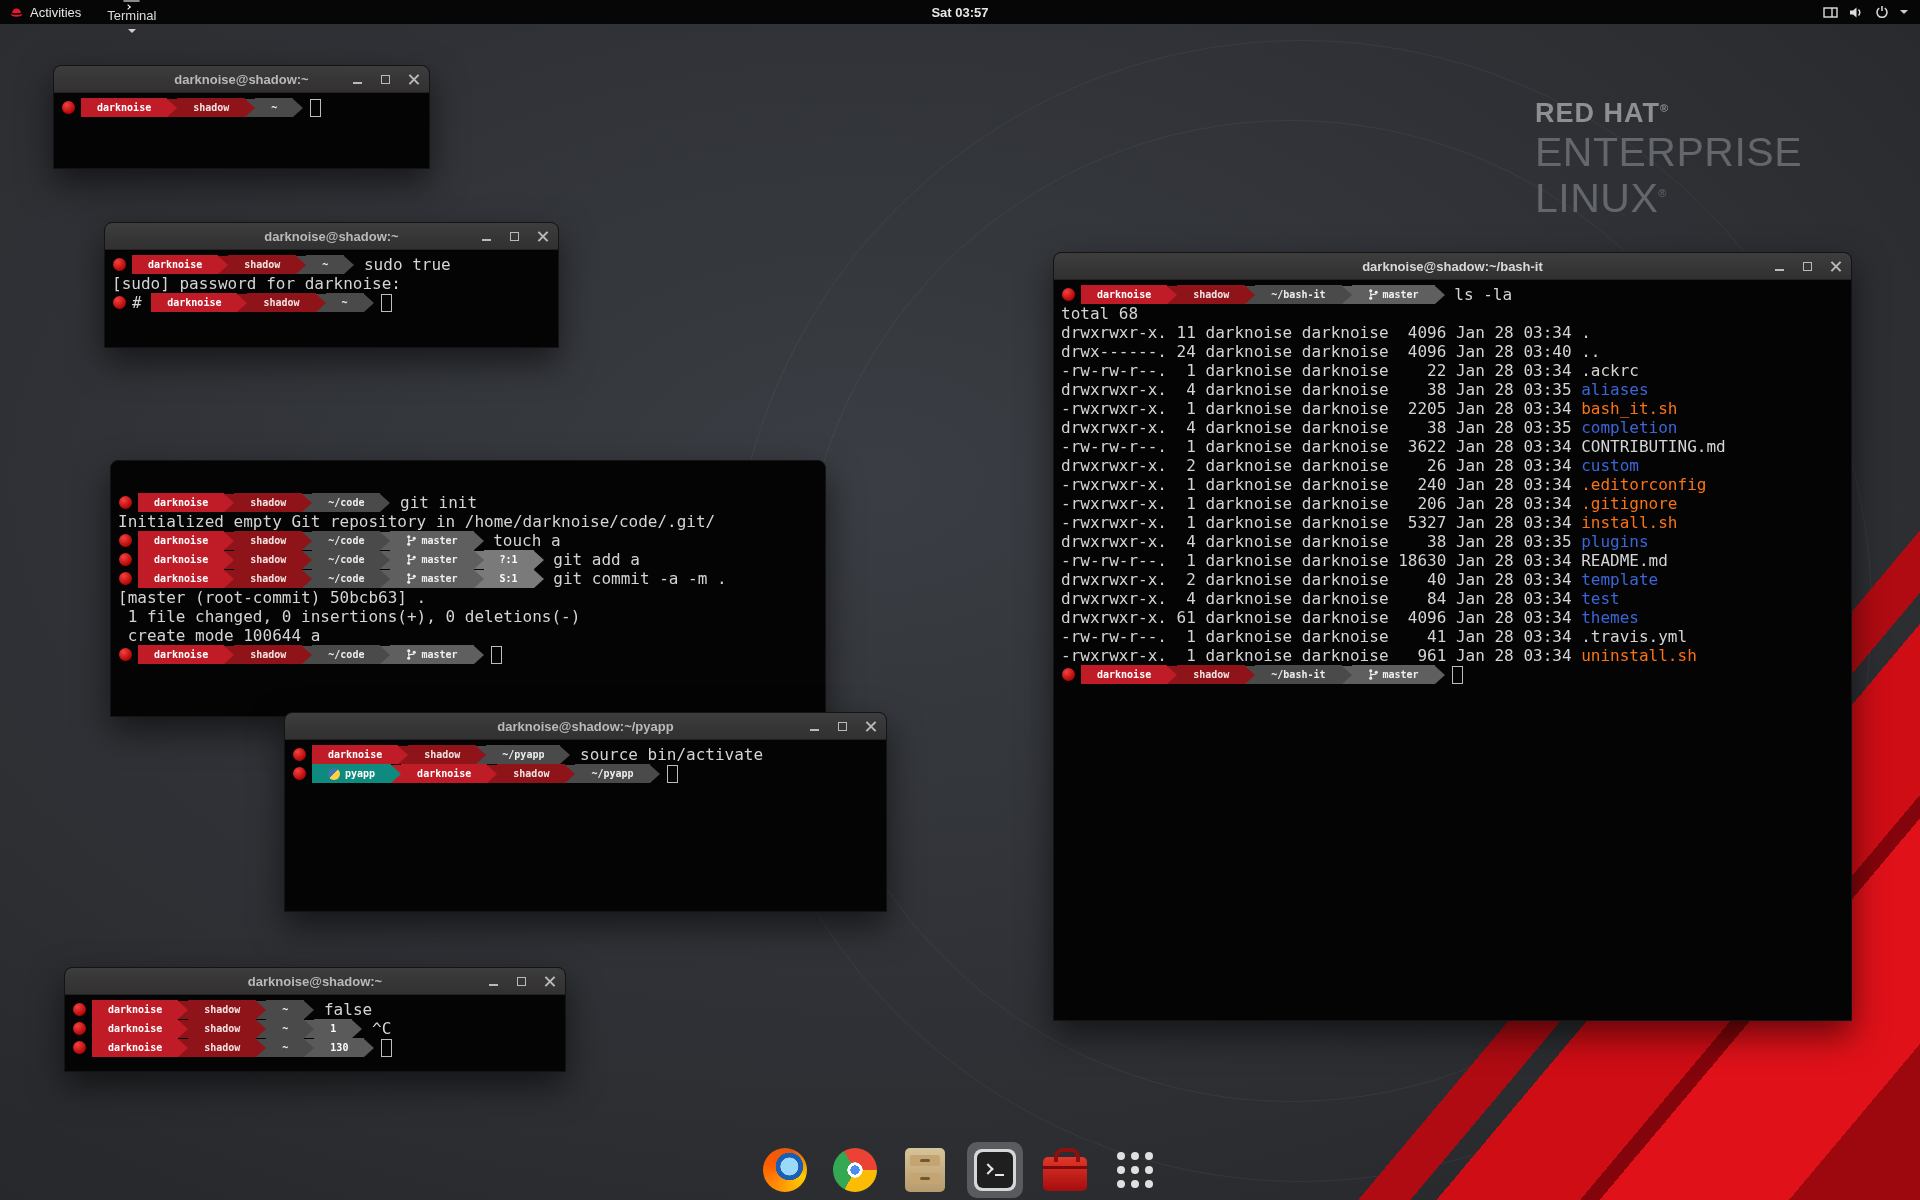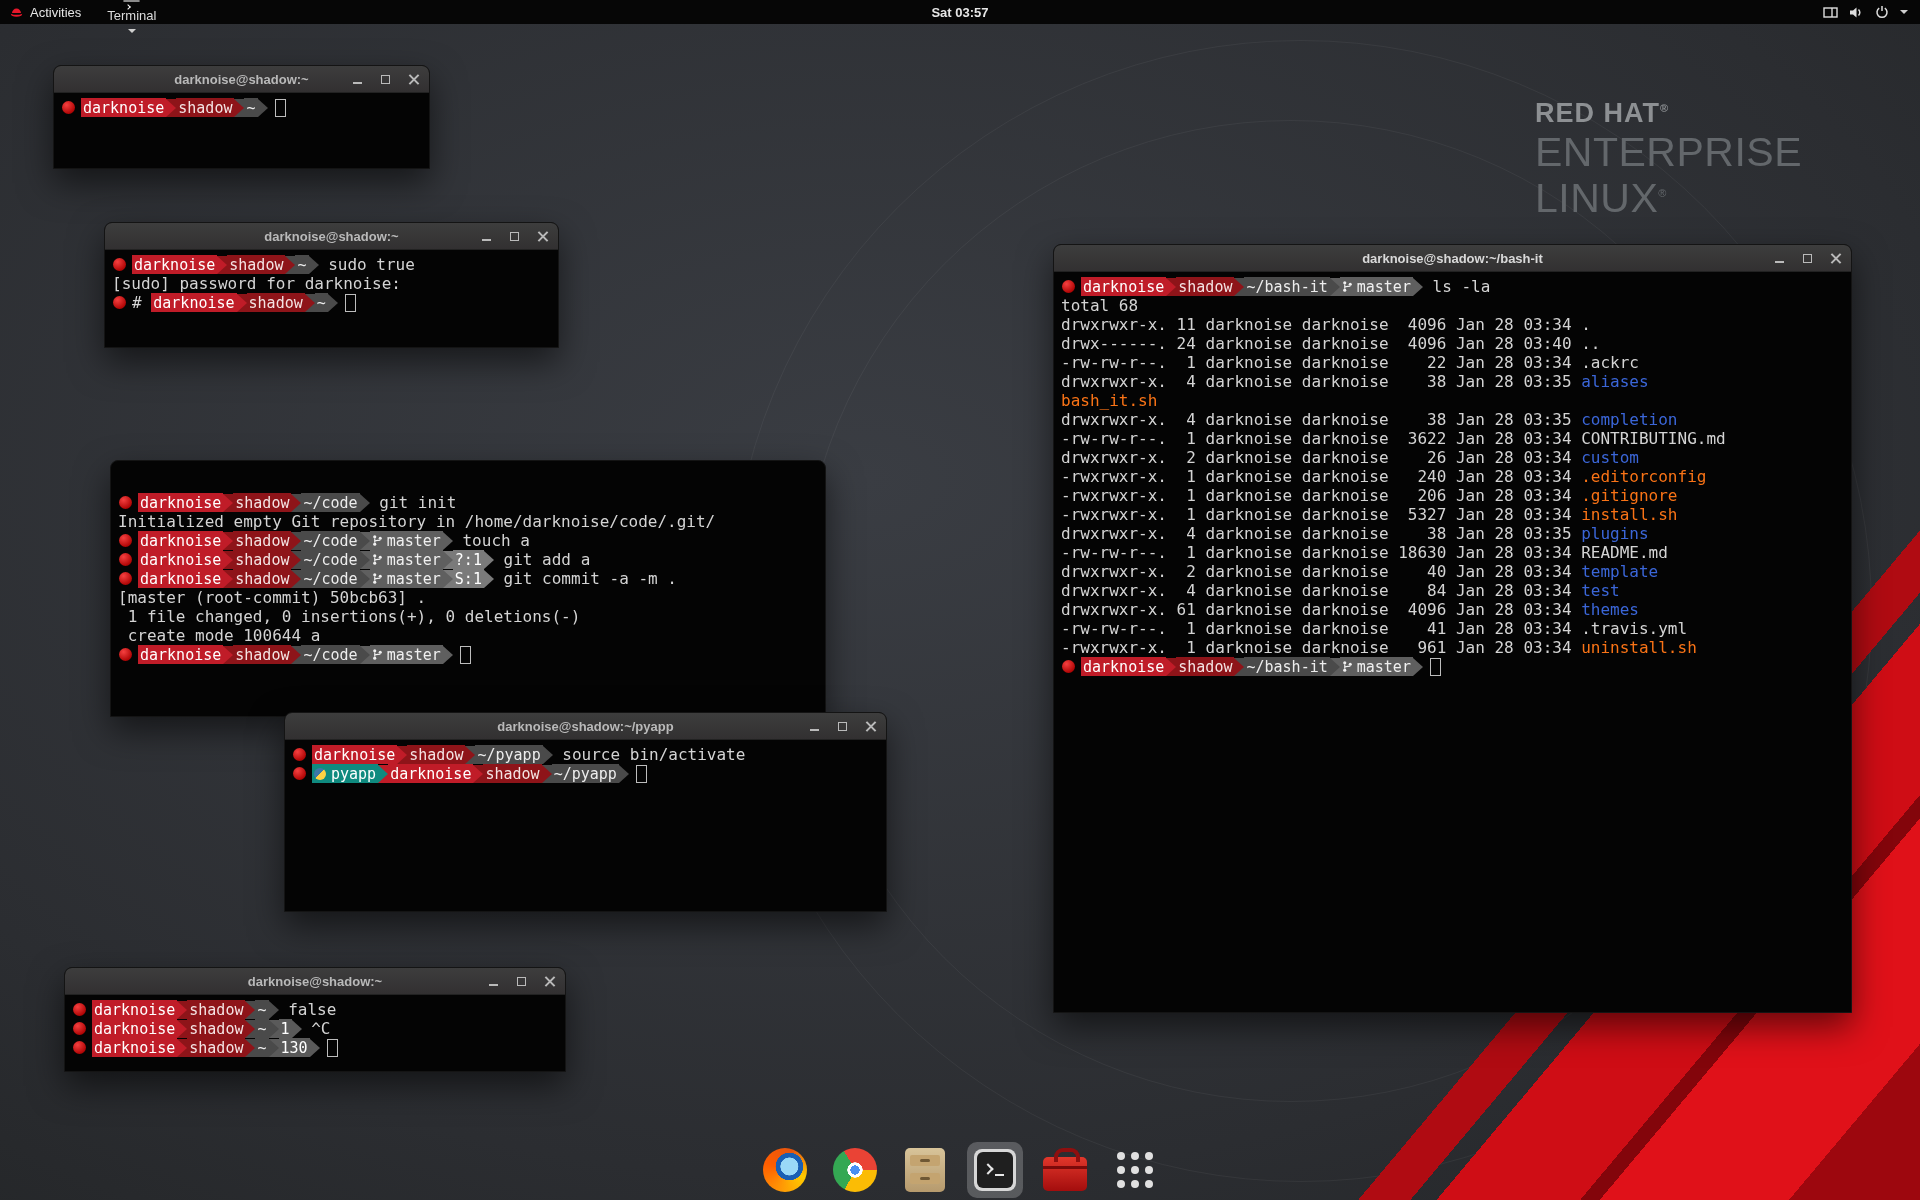--- a/index.html
+++ b/index.html
@@ -52,21 +52,21 @@
   .b-min::after{content:"";position:absolute;left:2px;right:2px;bottom:2px;border-bottom:2px solid #c9c9c9;}
   .b-max::after{content:"";position:absolute;left:2px;right:2px;top:2px;bottom:2px;border:1.5px solid #c9c9c9;}
   .b-close::before,.b-close::after{content:"";position:absolute;left:6px;top:0;width:2px;height:13px;background:#c9c9c9;}
   .b-close::before{transform:rotate(45deg);}
   .b-close::after{transform:rotate(-45deg);}
 
   .term{position:absolute;top:27px;bottom:0;left:0;right:0;background:#040404;padding:5px 7px;overflow:hidden;
     font-family:"DejaVu Sans Mono",monospace;font-size:16px;color:#d4d4d4;}
   .tline{display:flex;align-items:center;height:19px;white-space:pre;}
   .tline > span{flex:none;}
-  .seg{display:flex;align-items:center;height:19px;padding:0 2px;font-weight:normal;font-size:15px;}
+  .seg{display:flex;align-items:center;height:19px;padding:0 16px;font-weight:bold;font-size:10px;}
   .parrow{width:0;height:0;border-top:9.5px solid transparent;border-bottom:9.5px solid transparent;border-left:10px solid #000;}
   .ico-rh{width:13px;height:13px;border-radius:50%;background:radial-gradient(circle at 35% 30%, #f54040, #b00505 72%);margin:0 6px 0 1px;}
   .py-ico{width:12px;height:12px;border-radius:50%;background:linear-gradient(135deg,#3b77a8 0 50%,#ffd243 50% 100%);margin-right:5px;}
   .br-ico{display:inline-flex;margin-right:4px;}
   .cursor{width:9px;height:16px;border:1px solid #bdbdbd;margin-left:7px;}
   .f-dir{color:#3b66d8;}
   .f-exec{color:#f97316;}
 
   
   .dock{position:absolute;bottom:2px;left:50%;transform:translateX(-50%);display:flex;gap:14px;align-items:center;z-index:40;}
@@ -236,42 +236,42 @@
         <span class="wbtn b-close"></span>
       </span>
     </div>
     <div class="term">
         <div class="tline"><span class="ico-rh"></span><span class="seg" style="background: rgb(192, 28, 40); color: rgb(255, 255, 255);">darknoise</span><span class="parrow" style="border-left-color: rgb(192, 28, 40); background: rgb(142, 20, 25);"></span><span class="seg" style="background: rgb(142, 20, 25); color: rgb(244, 227, 227);">shadow</span><span class="parrow" style="border-left-color: rgb(142, 20, 25); background: rgb(74, 74, 74);"></span><span class="seg" style="background: rgb(74, 74, 74); color: rgb(237, 237, 237);">~</span><span class="parrow" style="border-left-color: rgb(74, 74, 74); background: transparent;"></span><span class="cmd"> false</span></div>
         <div class="tline"><span class="ico-rh"></span><span class="seg" style="background: rgb(192, 28, 40); color: rgb(255, 255, 255);">darknoise</span><span class="parrow" style="border-left-color: rgb(192, 28, 40); background: rgb(142, 20, 25);"></span><span class="seg" style="background: rgb(142, 20, 25); color: rgb(244, 227, 227);">shadow</span><span class="parrow" style="border-left-color: rgb(142, 20, 25); background: rgb(74, 74, 74);"></span><span class="seg" style="background: rgb(74, 74, 74); color: rgb(237, 237, 237);">~</span><span class="parrow" style="border-left-color: rgb(74, 74, 74); background: rgb(90, 90, 90);"></span><span class="seg" style="background: rgb(90, 90, 90); color: rgb(255, 255, 255);">1</span><span class="parrow" style="border-left-color: rgb(90, 90, 90); background: transparent;"></span><span class="cmd"> ^C</span></div>
         <div class="tline"><span class="ico-rh"></span><span class="seg" style="background: rgb(192, 28, 40); color: rgb(255, 255, 255);">darknoise</span><span class="parrow" style="border-left-color: rgb(192, 28, 40); background: rgb(142, 20, 25);"></span><span class="seg" style="background: rgb(142, 20, 25); color: rgb(244, 227, 227);">shadow</span><span class="parrow" style="border-left-color: rgb(142, 20, 25); background: rgb(74, 74, 74);"></span><span class="seg" style="background: rgb(74, 74, 74); color: rgb(237, 237, 237);">~</span><span class="parrow" style="border-left-color: rgb(74, 74, 74); background: rgb(90, 90, 90);"></span><span class="seg" style="background: rgb(90, 90, 90); color: rgb(255, 255, 255);">130</span><span class="parrow" style="border-left-color: rgb(90, 90, 90); background: transparent;"></span><span class="cursor"></span></div>
       </div>
   </div>
 
-  <div class="window focused" style="left:1053px;top:244px;width:797px;height:767px;">
+  <div class="window focused" style="left:1053px;top:252px;width:797px;height:767px;">
     <div class="titlebar">
       <span class="title">darknoise@shadow:~/bash-it</span>
       <span class="winbtns">
         <span class="wbtn b-min"></span>
         <span class="wbtn b-max"></span>
         <span class="wbtn b-close"></span>
       </span>
     </div>
     <div class="term">
         <div class="tline"><span class="ico-rh"></span><span class="seg" style="background: rgb(192, 28, 40); color: rgb(255, 255, 255);">darknoise</span><span class="parrow" style="border-left-color: rgb(192, 28, 40); background: rgb(142, 20, 25);"></span><span class="seg" style="background: rgb(142, 20, 25); color: rgb(244, 227, 227);">shadow</span><span class="parrow" style="border-left-color: rgb(142, 20, 25); background: rgb(74, 74, 74);"></span><span class="seg" style="background: rgb(74, 74, 74); color: rgb(237, 237, 237);">~/bash-it</span><span class="parrow" style="border-left-color: rgb(74, 74, 74); background: rgb(95, 95, 95);"></span><span class="seg" style="background: rgb(95, 95, 95); color: rgb(240, 240, 240);"><span class="br-ico"><svg width="11" height="13" viewBox="0 0 12 14">
                 <circle cx="3" cy="3" r="1.7" fill="#f0f0f0"></circle>
                 <circle cx="3" cy="11" r="1.7" fill="#f0f0f0"></circle>
                 <circle cx="9" cy="4.5" r="1.7" fill="#f0f0f0"></circle>
                 <path d="M3 4.7 L3 9.3 M3 8.2 C3 6.2 9 7.6 9 6.2" fill="none" stroke="#f0f0f0" stroke-width="1.3"></path>
               </svg></span>master</span><span class="parrow" style="border-left-color: rgb(95, 95, 95); background: transparent;"></span><span class="cmd"> ls -la</span></div>
         <div class="tline"><span>total 68</span></div>
         <div class="tline"><span>drwxrwxr-x. 11 darknoise darknoise  4096 Jan 28 03:34 .</span></div>
         <div class="tline"><span>drwx------. 24 darknoise darknoise  4096 Jan 28 03:40 ..</span></div>
         <div class="tline"><span>-rw-rw-r--.  1 darknoise darknoise    22 Jan 28 03:34 .ackrc</span></div>
         <div class="tline"><span>drwxrwxr-x.  4 darknoise darknoise    38 Jan 28 03:35 </span><span class="f-dir">aliases</span></div>
-        <div class="tline"><span class="f-exec">bash_it.sh</span></div>
+        <div class="tline"><span>-rwxrwxr-x.  1 darknoise darknoise  2205 Jan 28 03:34 </span><span class="f-exec">bash_it.sh</span></div>
         <div class="tline"><span>drwxrwxr-x.  4 darknoise darknoise    38 Jan 28 03:35 </span><span class="f-dir">completion</span></div>
         <div class="tline"><span>-rw-rw-r--.  1 darknoise darknoise  3622 Jan 28 03:34 CONTRIBUTING.md</span></div>
         <div class="tline"><span>drwxrwxr-x.  2 darknoise darknoise    26 Jan 28 03:34 </span><span class="f-dir">custom</span></div>
         <div class="tline"><span>-rwxrwxr-x.  1 darknoise darknoise   240 Jan 28 03:34 </span><span class="f-exec">.editorconfig</span></div>
         <div class="tline"><span>-rwxrwxr-x.  1 darknoise darknoise   206 Jan 28 03:34 </span><span class="f-exec">.gitignore</span></div>
         <div class="tline"><span>-rwxrwxr-x.  1 darknoise darknoise  5327 Jan 28 03:34 </span><span class="f-exec">install.sh</span></div>
         <div class="tline"><span>drwxrwxr-x.  4 darknoise darknoise    38 Jan 28 03:35 </span><span class="f-dir">plugins</span></div>
         <div class="tline"><span>-rw-rw-r--.  1 darknoise darknoise 18630 Jan 28 03:34 README.md</span></div>
         <div class="tline"><span>drwxrwxr-x.  2 darknoise darknoise    40 Jan 28 03:34 </span><span class="f-dir">template</span></div>
         <div class="tline"><span>drwxrwxr-x.  4 darknoise darknoise    84 Jan 28 03:34 </span><span class="f-dir">test</span></div>

